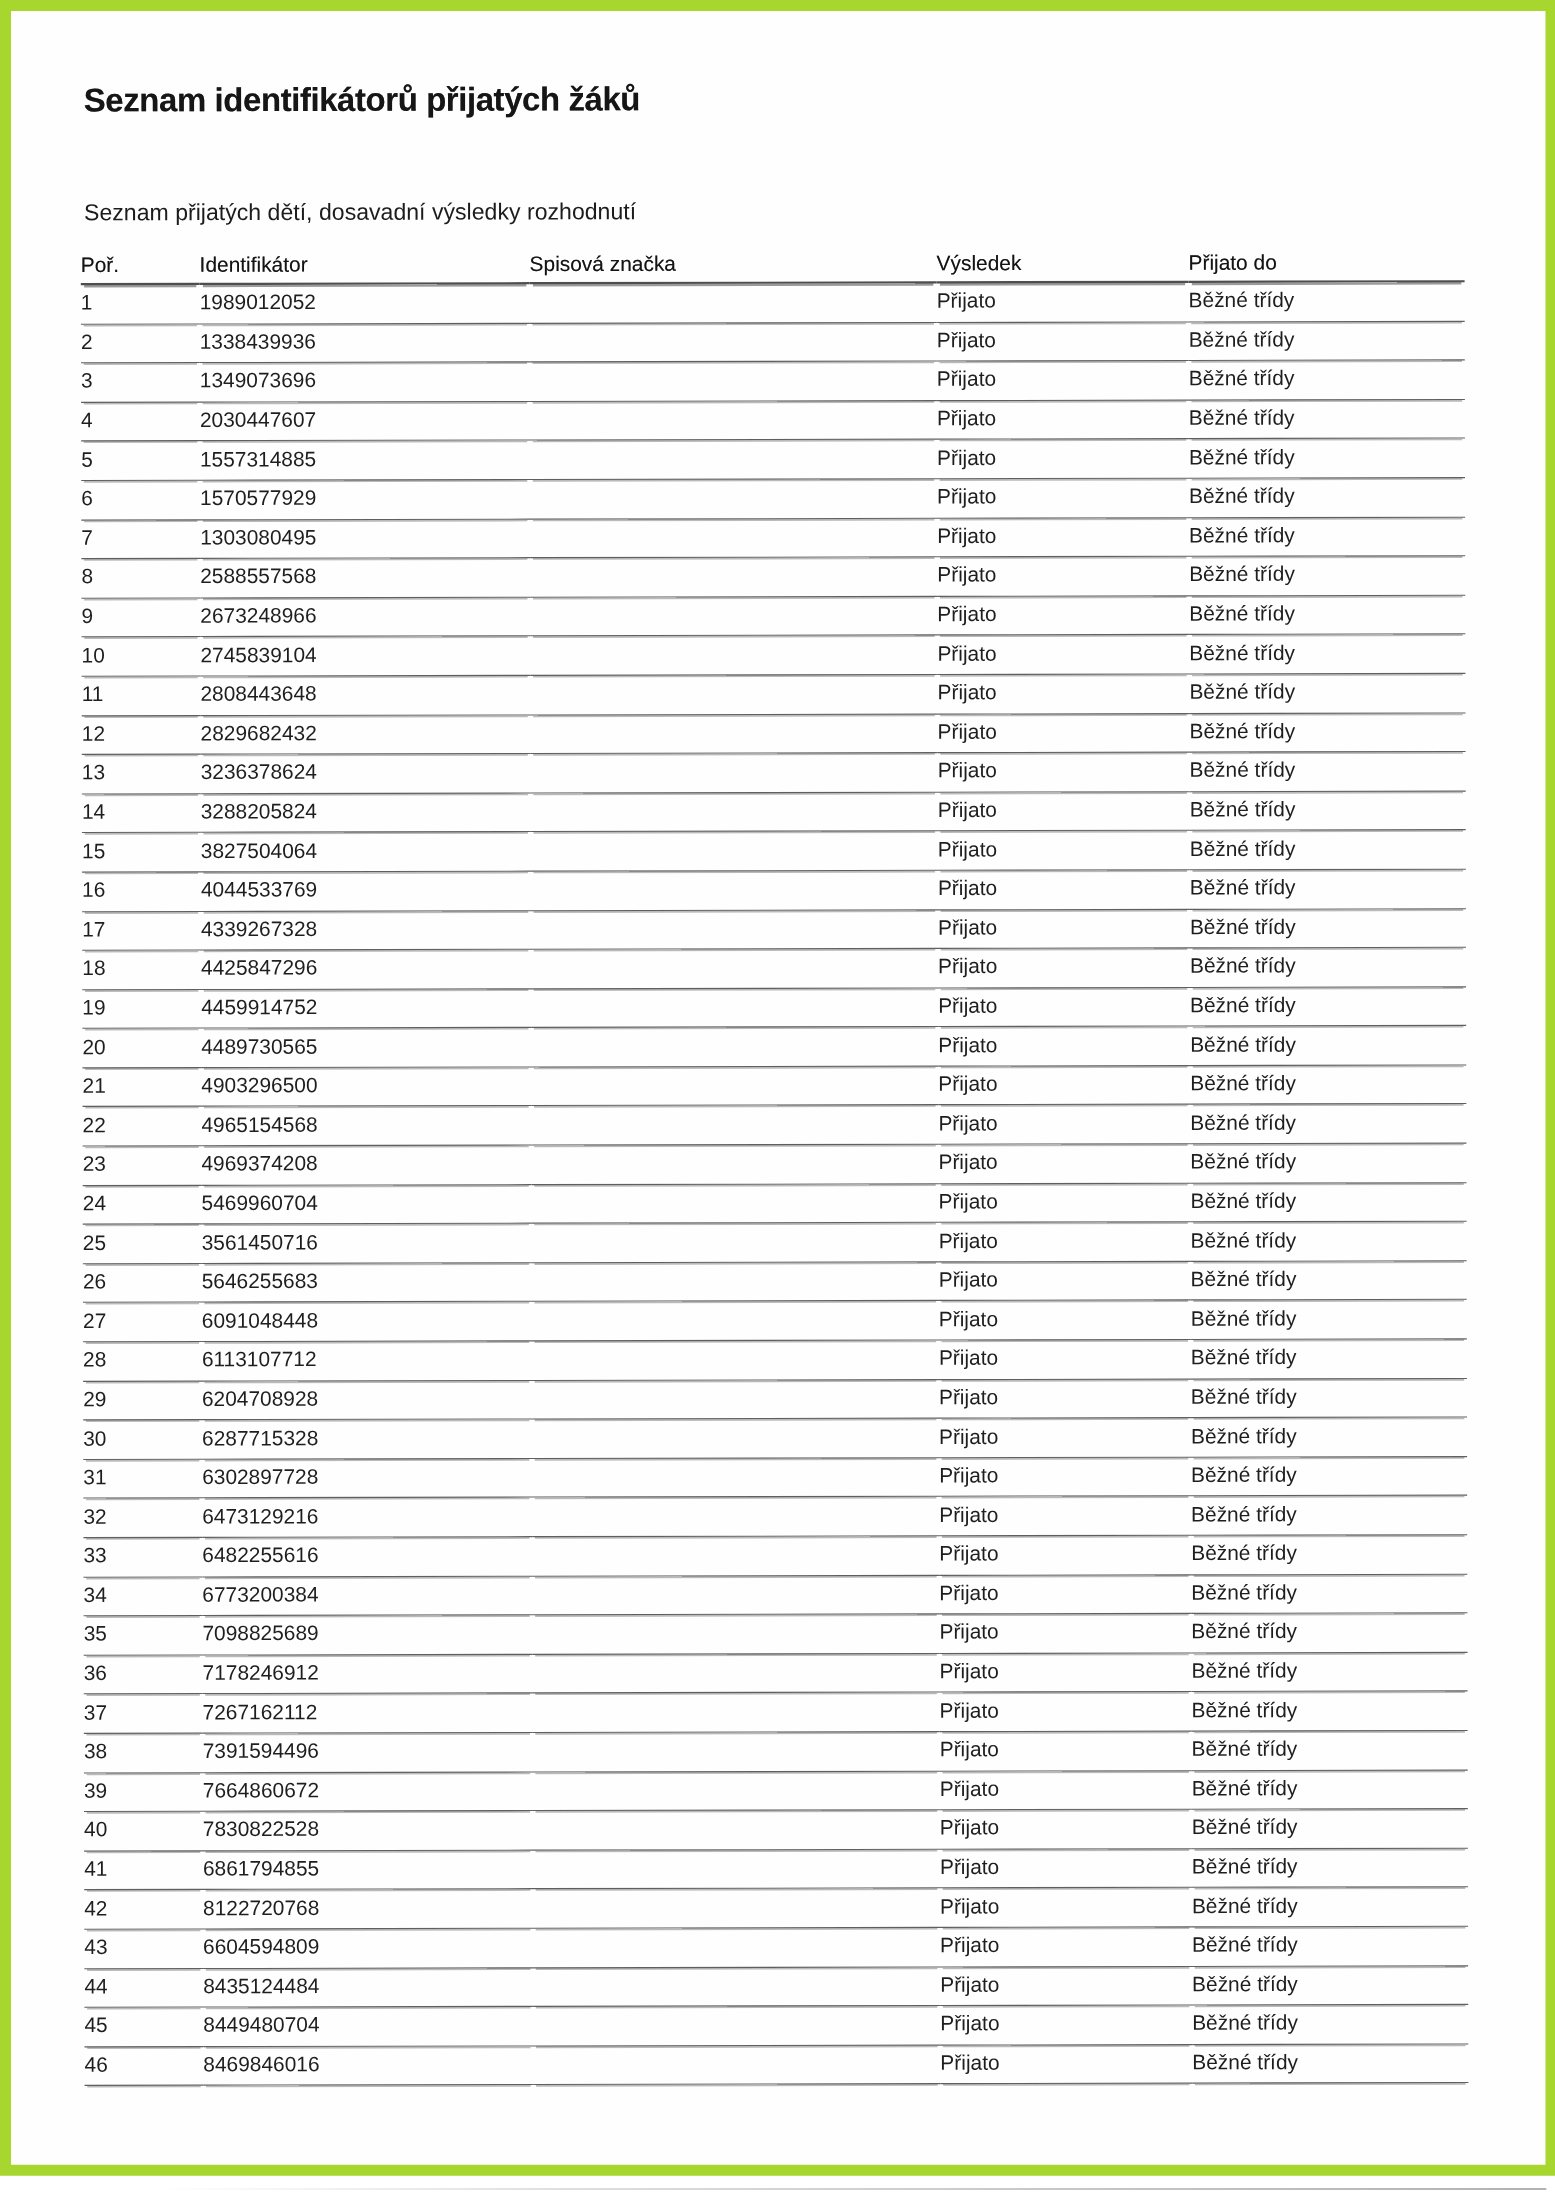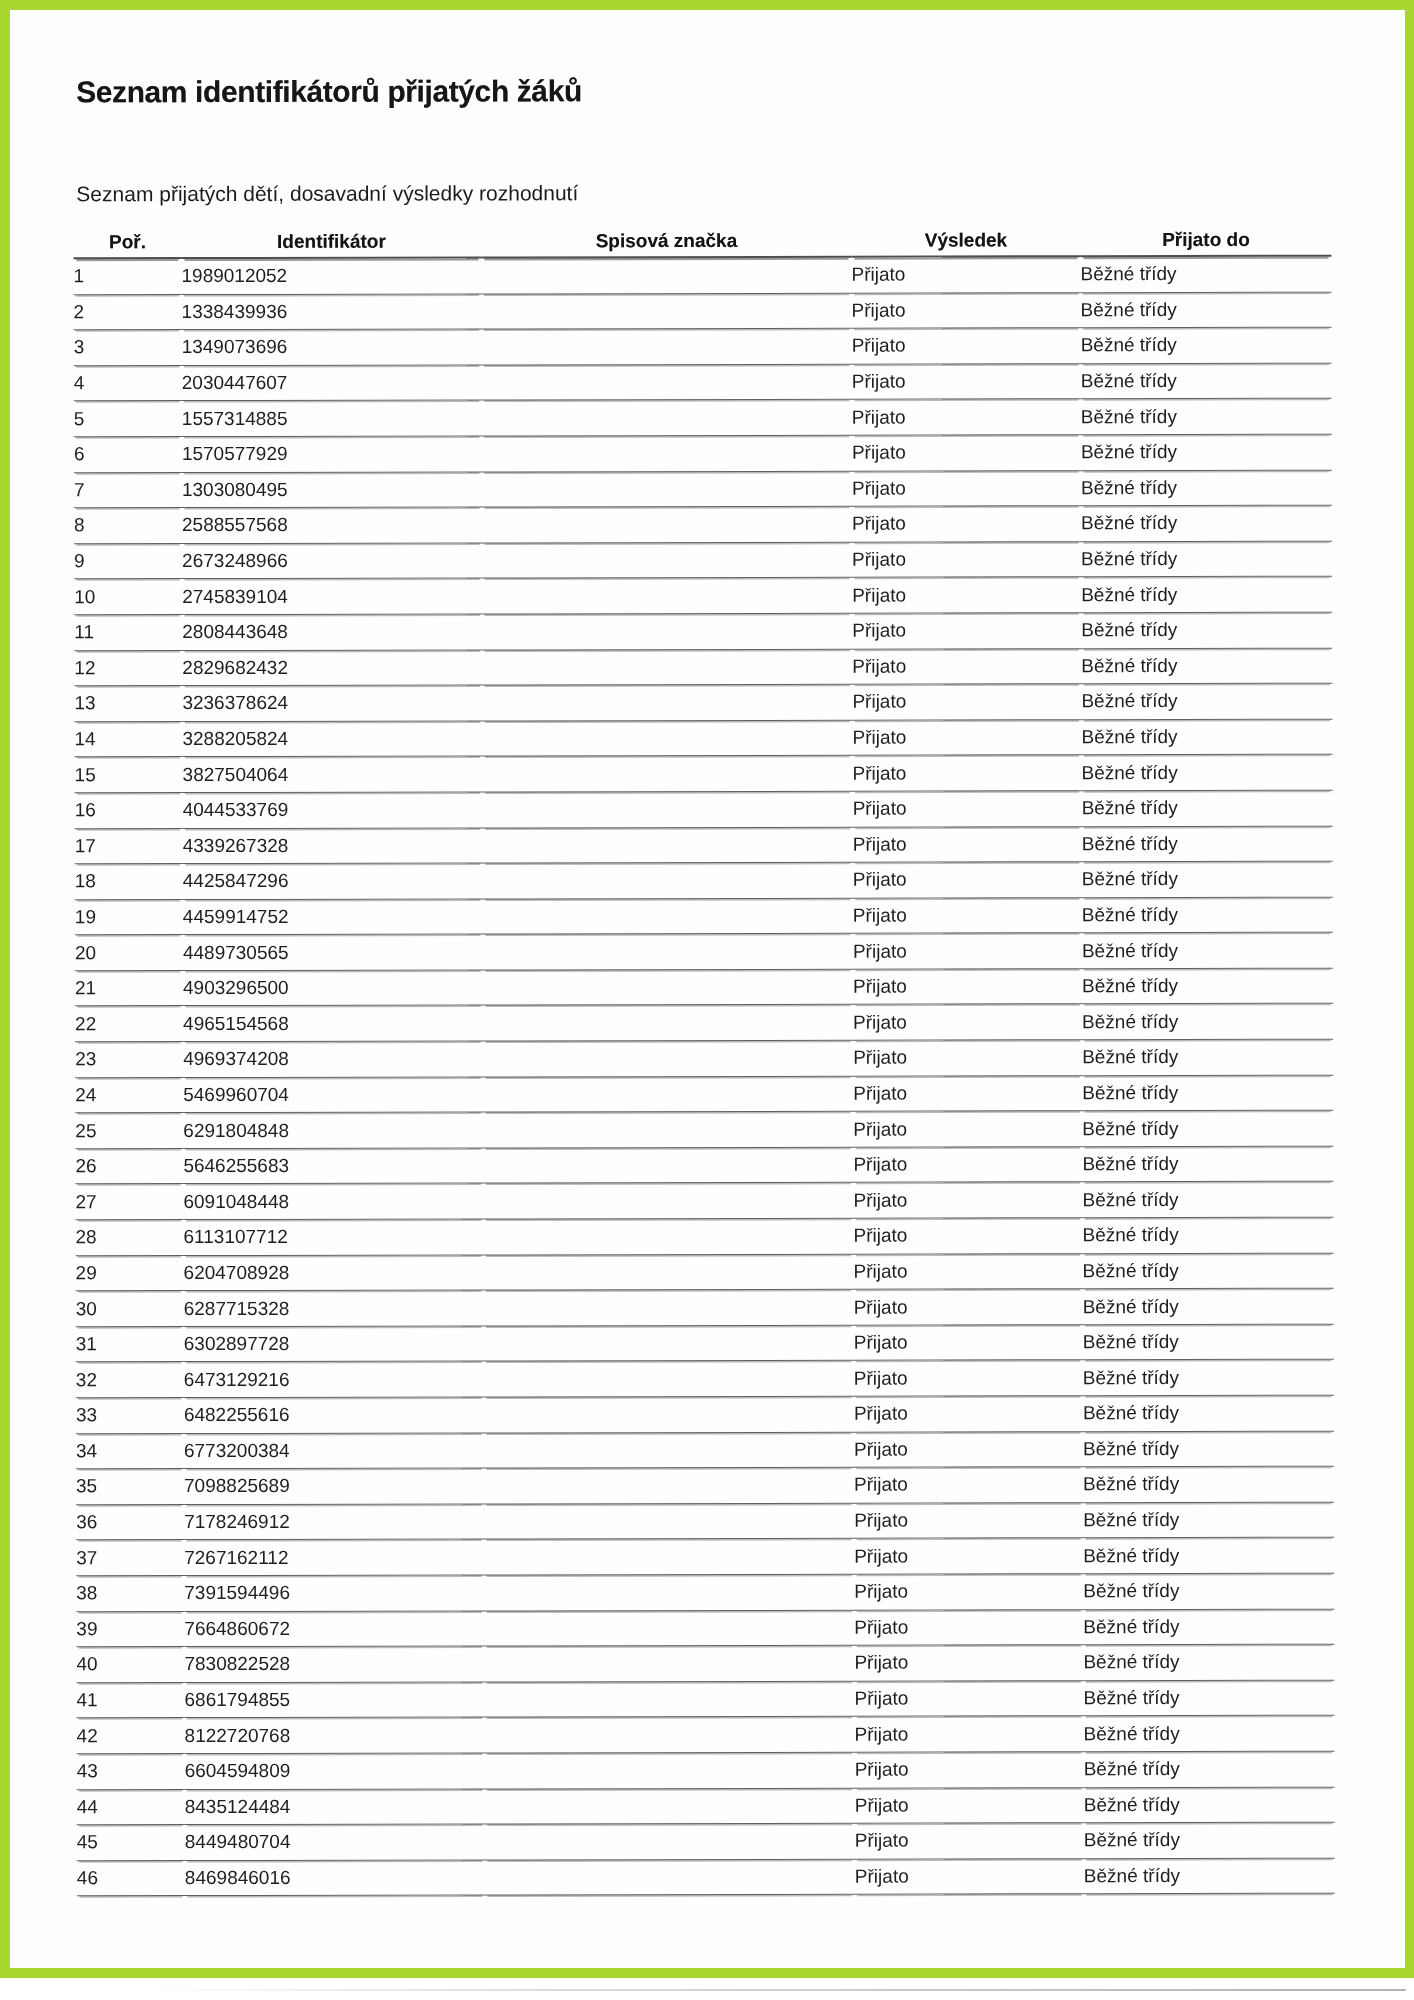--- a/index.html
+++ b/index.html
@@ -42,23 +42,23 @@
   }
   table.results {
     position: absolute;
     left: 75px; top: 228px;
     width: 1258px;
     border-collapse: separate;
     border-spacing: 0;
     table-layout: fixed;
   }
   table.results th {
-    text-align: center;
+    text-align: left;
     font-size: 19px;
-    font-weight: bold;
+    font-weight: normal;
     color: #141414;
     height: 30px;
     vertical-align: top;
     padding-top: 2px;
     border-bottom: 2px solid #4e4e4e;
     box-shadow: 0 5px 0 -3px #9a9a9a;
     text-shadow: 0 0 0.5px rgba(0,0,0,0.45);
   }
   table.results td {
     font-size: 19px;
@@ -274,21 +274,21 @@
   </tr>
         <tr>
     <td>24</td>
     <td>5469960704</td>
     <td></td>
     <td>Přijato</td>
     <td>Běžné třídy</td>
   </tr>
         <tr>
     <td>25</td>
-    <td>6291804848</td>
+    <td>3561450716</td>
     <td></td>
     <td>Přijato</td>
     <td>Běžné třídy</td>
   </tr>
         <tr>
     <td>26</td>
     <td>5646255683</td>
     <td></td>
     <td>Přijato</td>
     <td>Běžné třídy</td>

